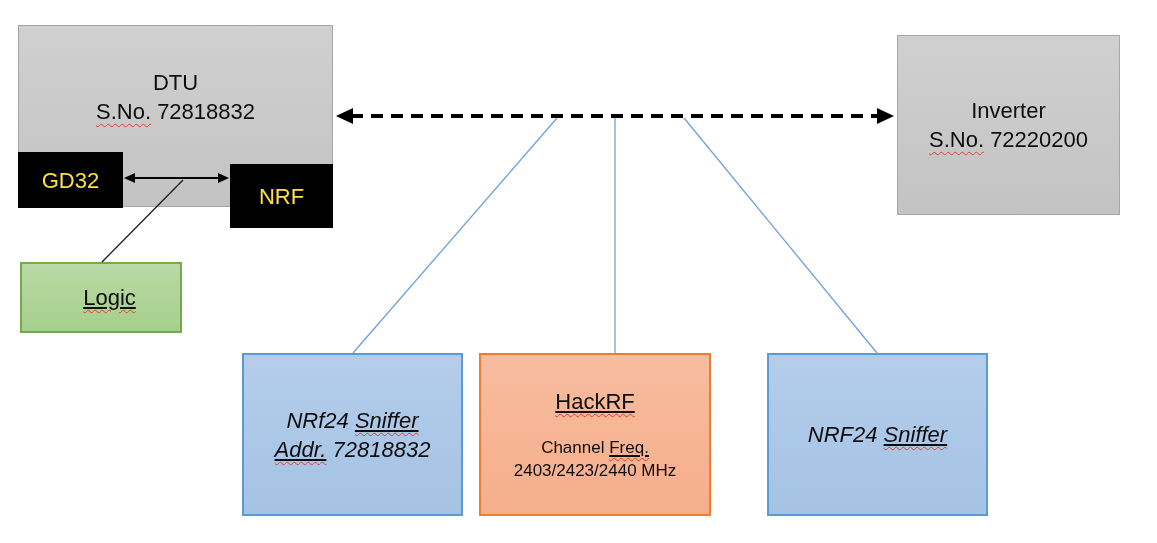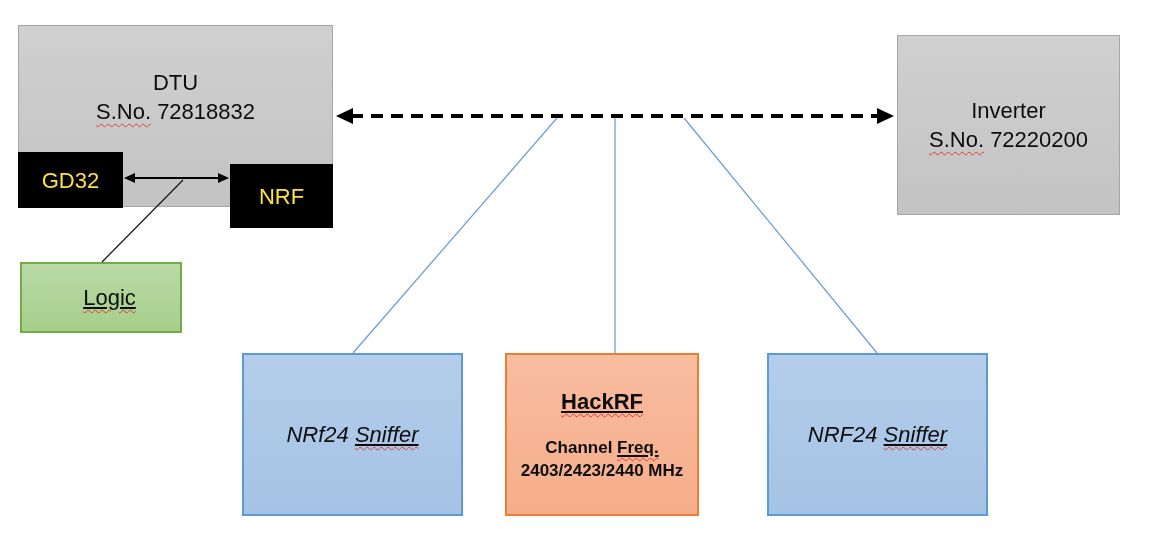--- a/index.html
+++ b/index.html
@@ -85,23 +85,24 @@
     <span class="ul"><span class="sq">Logic</span></span>
   </div>
 
   <div class="box gray t22" style="left:897px;top:35px;width:223px;height:180px;">
     <div><span>Inverter</span></div>
     <div><span class="sq">S.No.</span><span> 72220200</span></div>
   </div>
 
   <div class="box blue t22" style="left:242px;top:353px;width:221px;height:163px;">
     <div><span>NRf24 </span><span class="ul"><span class="sq">Sniffer</span></span></div>
+    <div><span class="ul"><span class="sq">Addr.</span></span><span> 72818832</span></div>
   </div>
 
-  <div class="box orange" style="left:505px;top:353px;width:194px;height:163px;font-weight:bold;">
+  <div class="box orange" style="left:479px;top:353px;width:232px;height:163px;">
     <div class="t22"><span class="ul"><span class="sq">HackRF</span></span></div>
     <div class="t17" style="margin-top:20px;"><span>Channel </span><span class="ul"><span class="sq">Freq.</span></span></div>
     <div class="t17"><span>2403/2423/2440 MHz</span></div>
   </div>
 
   <div class="box blue t22" style="left:767px;top:353px;width:221px;height:163px;">
     <div><span>NRF24 </span><span class="ul"><span class="sq">Sniffer</span></span></div>
   </div>
 
   <svg id="overlay" viewBox="0 0 1157 543" xmlns="http://www.w3.org/2000/svg">

